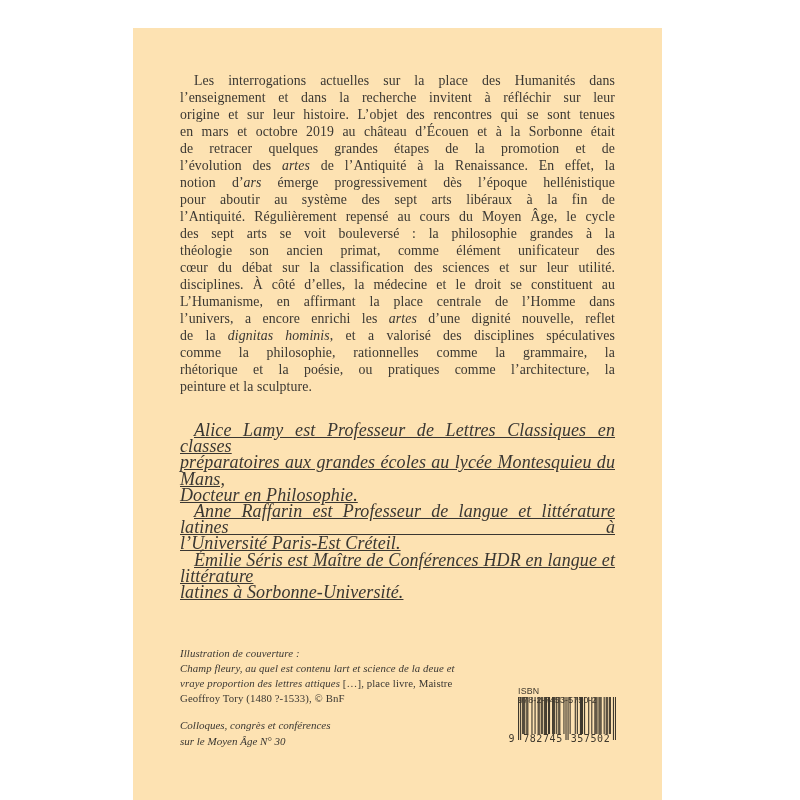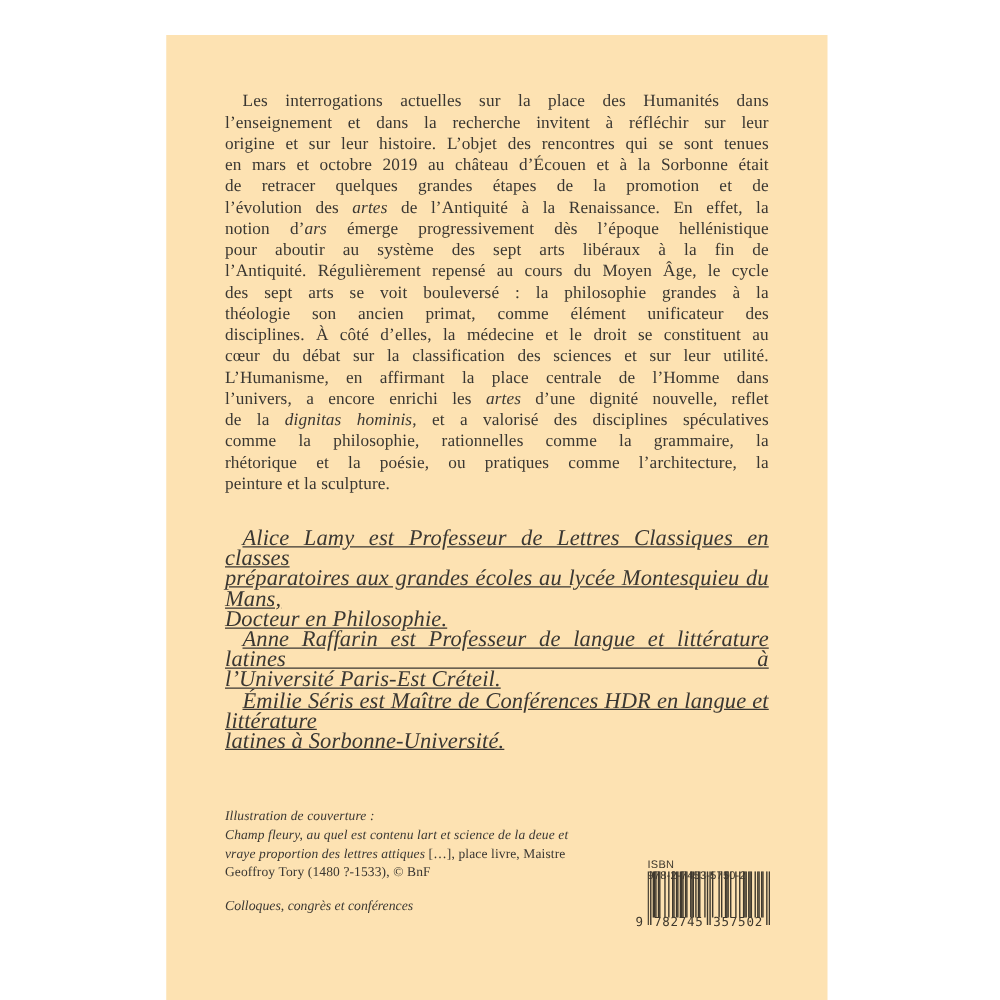--- a/index.html
+++ b/index.html
@@ -72,22 +72,22 @@
         <div class="line j"><span>l’enseignement et dans la recherche invitent à réfléchir sur leur</span></div>
         <div class="line j"><span>origine et sur leur histoire. L’objet des rencontres qui se sont tenues</span></div>
         <div class="line j"><span>en mars et octobre 2019 au château d’Écouen et à la Sorbonne était</span></div>
         <div class="line j"><span>de retracer quelques grandes étapes de la promotion et de</span></div>
         <div class="line j"><span>l’évolution des </span><em>artes</em><span> de l’Antiquité à la Renaissance. En effet, la</span></div>
         <div class="line j"><span>notion d’</span><em>ars</em><span> émerge progressivement dès l’époque hellénistique</span></div>
         <div class="line j"><span>pour aboutir au système des sept arts libéraux à la fin de</span></div>
         <div class="line j"><span>l’Antiquité. Régulièrement repensé au cours du Moyen Âge, le cycle</span></div>
         <div class="line j"><span>des sept arts se voit bouleversé : la philosophie grandes à la</span></div>
         <div class="line j"><span>théologie son ancien primat, comme élément unificateur des</span></div>
+        <div class="line j"><span>cœur du débat sur la classification des sciences et sur leur utilité.</span></div>
         <div class="line j"><span>disciplines. À côté d’elles, la médecine et le droit se constituent au</span></div>
-        <div class="line j"><span>cœur du débat sur la classification des sciences et sur leur utilité.</span></div>
         <div class="line j"><span>L’Humanisme, en affirmant la place centrale de l’Homme dans</span></div>
         <div class="line j"><span>l’univers, a encore enrichi les </span><em>artes</em><span> d’une dignité nouvelle, reflet</span></div>
         <div class="line j"><span>de la </span><em>dignitas hominis</em><span>, et a valorisé des disciplines spéculatives</span></div>
         <div class="line j"><span>comme la philosophie, rationnelles comme la grammaire, la</span></div>
         <div class="line j"><span>rhétorique et la poésie, ou pratiques comme l’architecture, la</span></div>
         <div class="line"><span>peinture et la sculpture.</span></div>
       </div>
 
     <div class="block bios" id="bios">
         <div class="line j ind"><span>Alice Lamy est Professeur de Lettres Classiques en classes</span></div>
@@ -101,20 +101,21 @@
 
     <div class="block credit" id="credit">
         <div class="line"><em>Illustration de couverture :</em></div>
         <div class="line"><em>Champ fleury, au quel est contenu lart et science de la deue et</em></div>
         <div class="line"><em>vraye proportion des lettres attiques </em><span>[…], place livre, Maistre</span></div>
         <div class="line"><span>Geoffroy Tory (1480 ?-1533), © BnF</span></div>
       </div>
 
     <div class="block collection" id="collection">
         <div class="line"><span>Colloques, congrès et conférences</span></div>
+        <div class="line"><span>sur le Moyen Âge N° 30</span></div>
       </div>
 
     <div class="barcode">
       <div class="isbn-row">
         <span>ISBN</span>
         <span>978-2-7453-5750-2</span>
       </div>
       <svg id="ean13" class="bars" width="98" height="44" viewBox="0 0 98 44">
           <rect x="0.000" y="0" width="1.112" height="43" fill="#3e382d"></rect>
           <rect x="2.063" y="0" width="1.112" height="43" fill="#3e382d"></rect>

